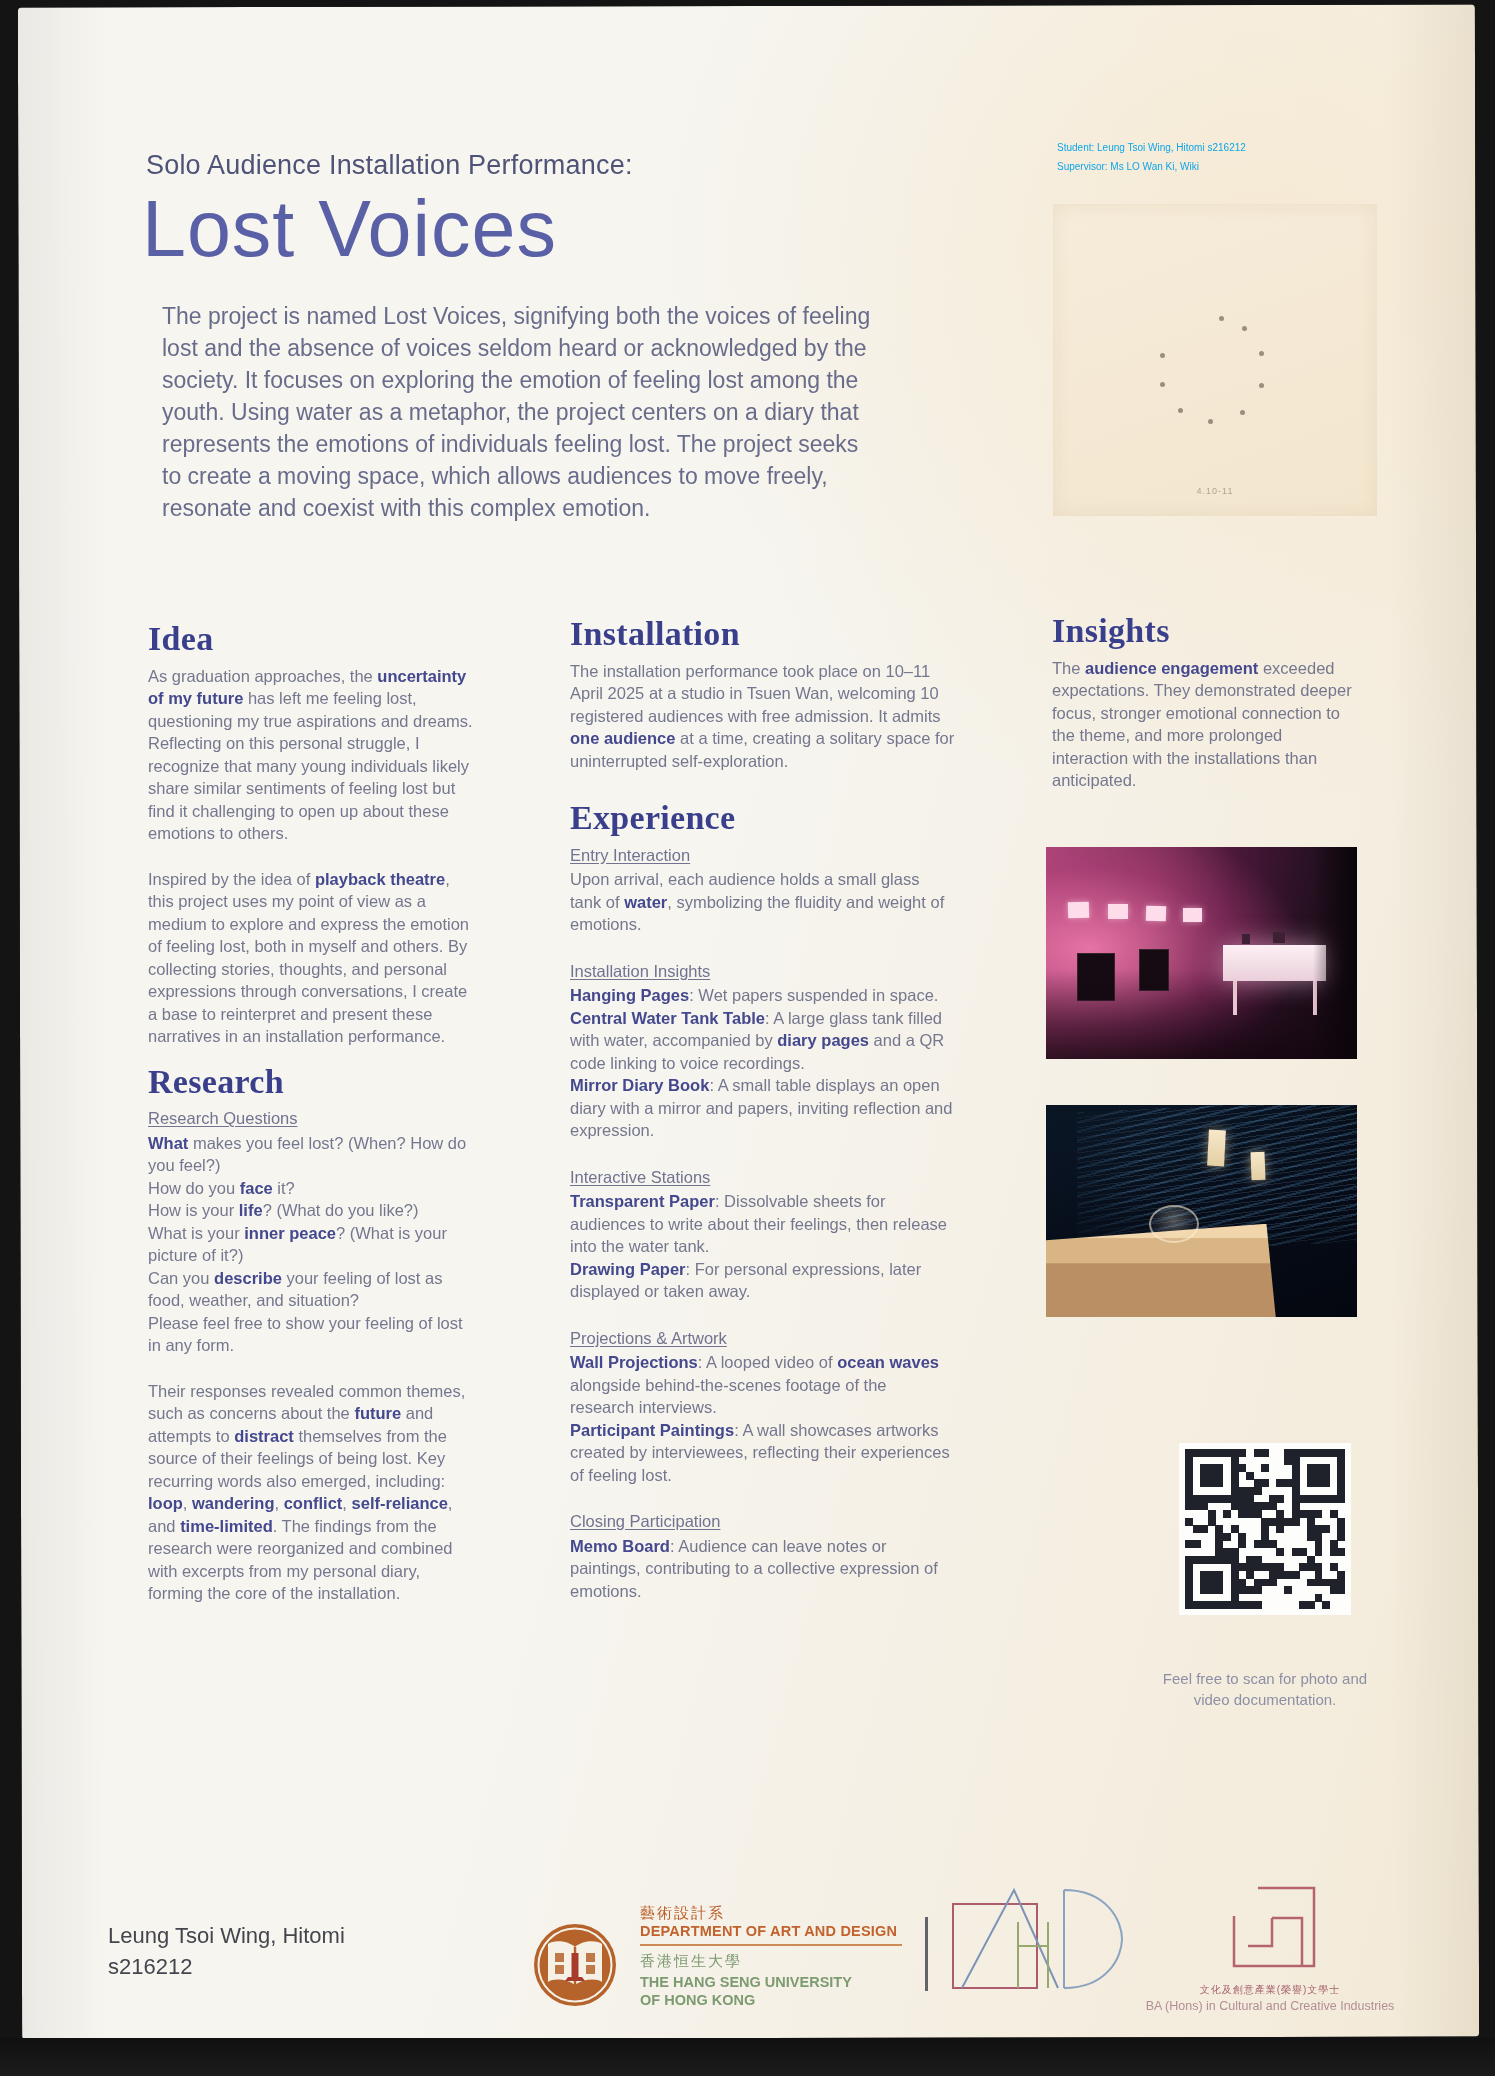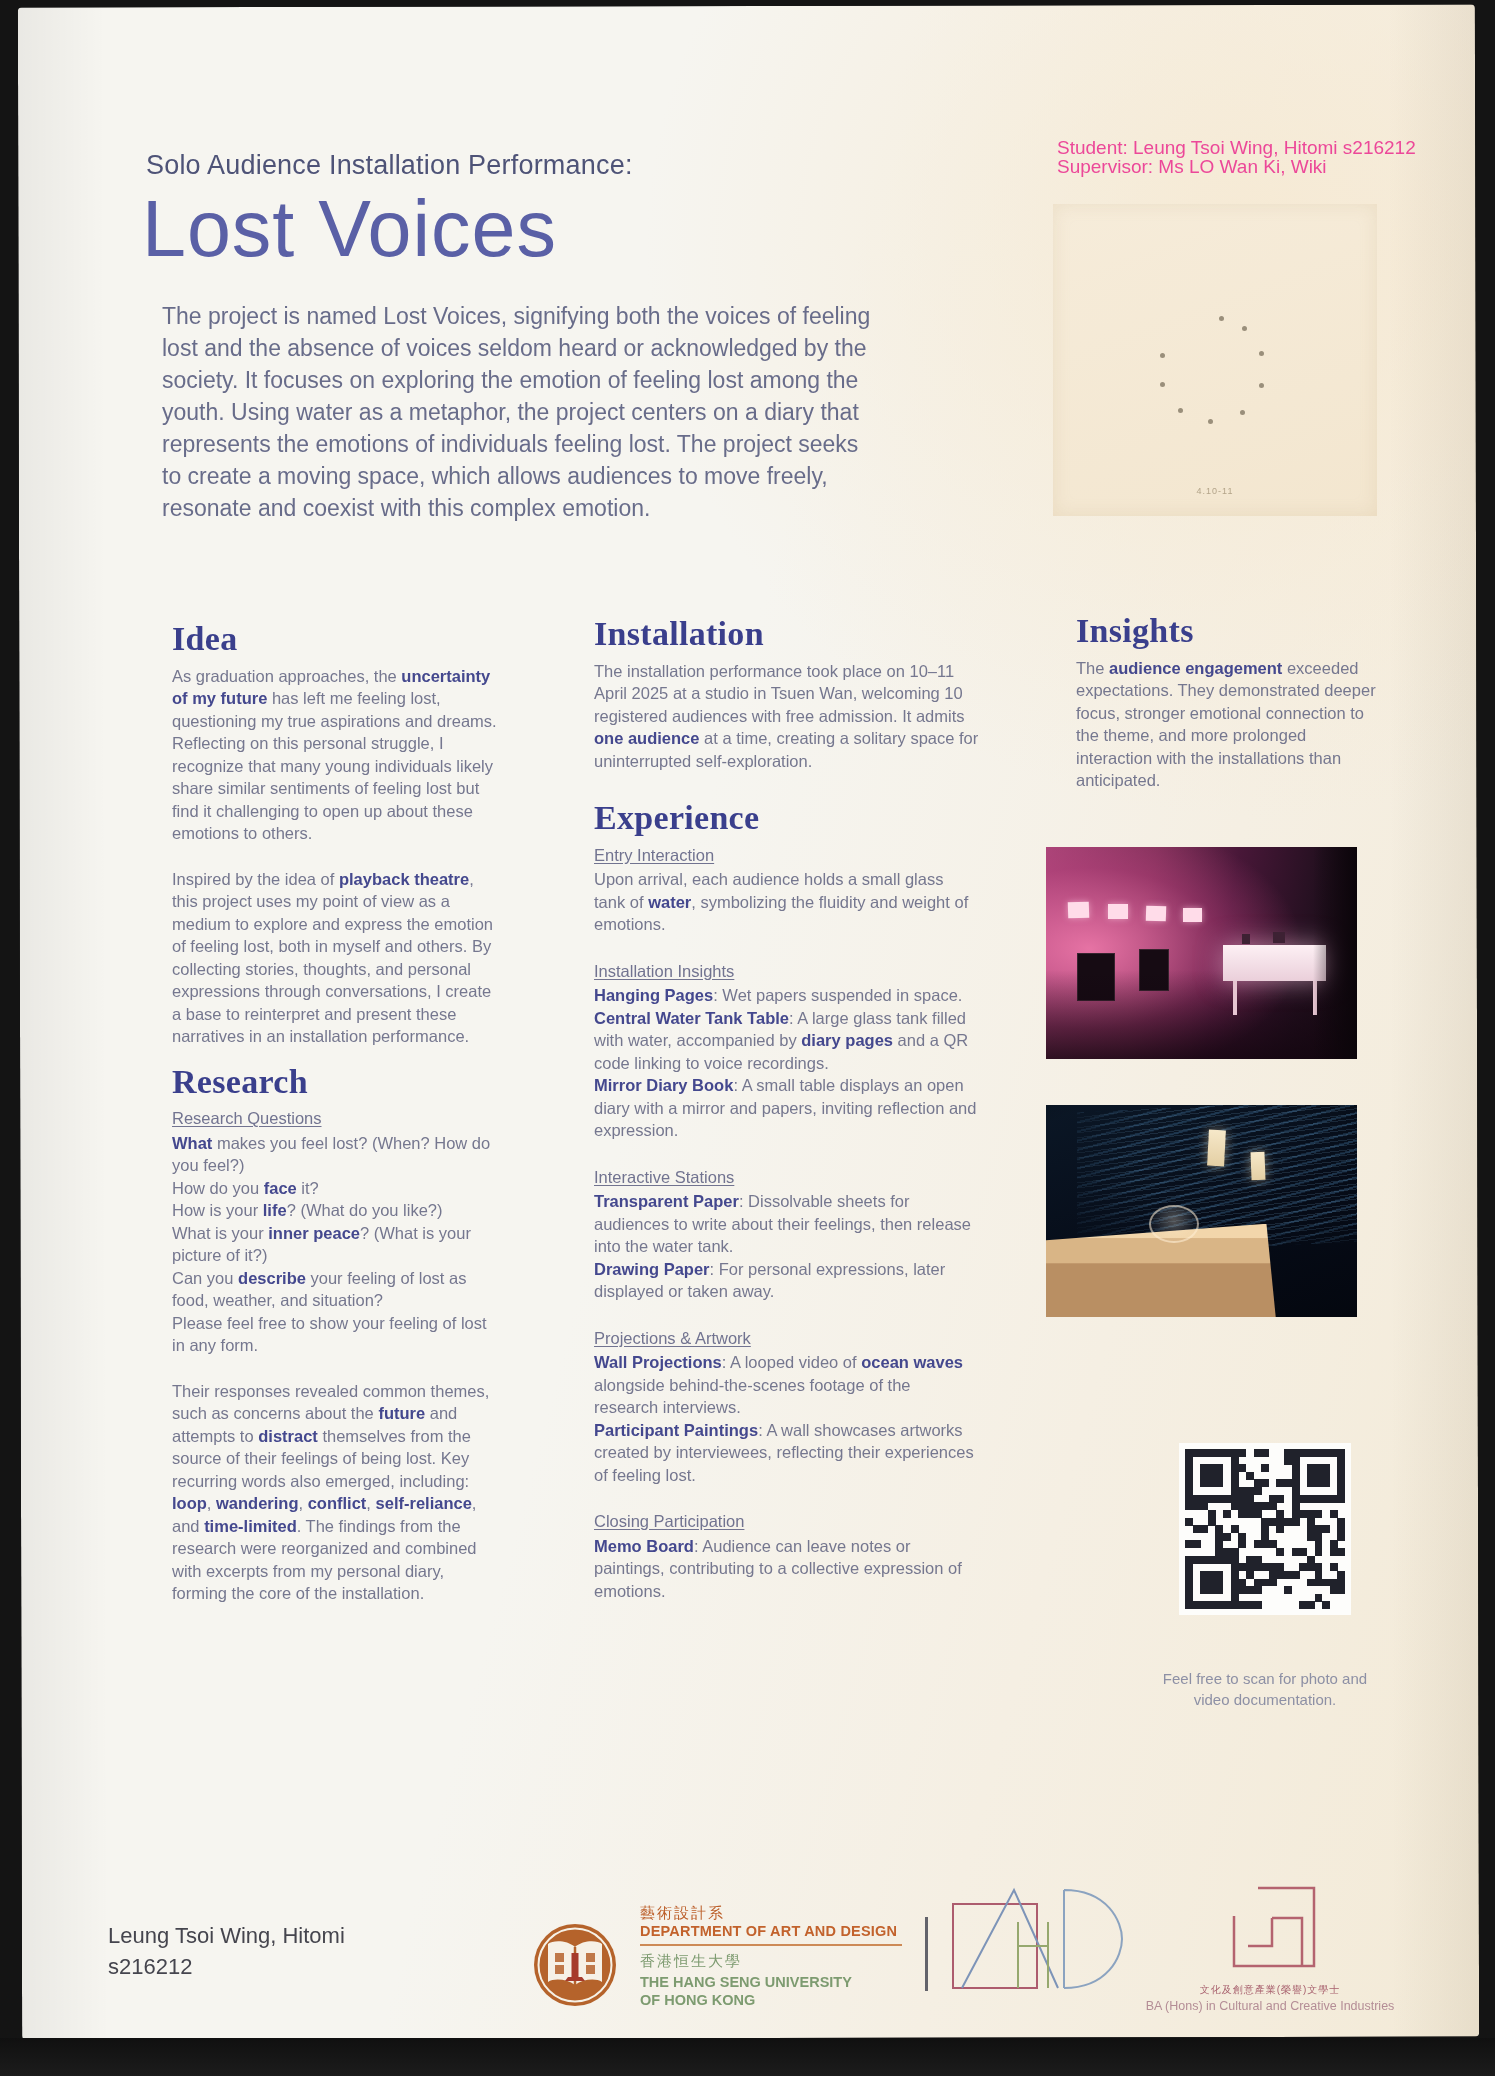--- a/index.html
+++ b/index.html
@@ -23,32 +23,32 @@
     content:"";position:absolute;inset:0;border-radius:4px;
     background:linear-gradient(to right, rgba(0,0,0,.05), rgba(0,0,0,0) 6%, rgba(0,0,0,0) 94%, rgba(90,70,40,.08));
     pointer-events:none;
   }
   .canvas{position:absolute;inset:0;}
 
   
   .kicker{position:absolute;left:146px;top:150px;font-size:27px;color:#4e5377;letter-spacing:.2px;}
   .title{position:absolute;left:142px;top:183px;font-size:79px;color:#5a60a6;letter-spacing:1px;font-weight:400;}
   .intro{position:absolute;left:146px;top:300px;width:720px;font-size:23px;line-height:32px;color:#686c8a;margin-left:16px;}
-  .meta{position:absolute;left:1057px;top:138px;font-size:19px;line-height:19px;color:#ec4899;}
+  .meta{position:absolute;left:1057px;top:138px;font-size:10px;line-height:19px;color:#0ea5e9;}
 
   
   .flyer{position:absolute;left:1053px;top:204px;width:324px;height:312px;
     background:linear-gradient(160deg,#f6ecda,#f3e6cf);
     box-shadow:inset 0 0 18px rgba(190,160,110,.18);}
   .flyer .dot{position:absolute;width:5px;height:5px;border-radius:50%;background:#9a8f7b;}
   .flyer-caption{position:absolute;left:0;right:0;top:282px;text-align:center;font-size:9px;color:#b3a489;letter-spacing:1px;}
 
   
   h2.sec{font-family:"Liberation Serif", serif;font-weight:700;font-size:34px;color:#3a3f8c;margin:0 0 14px 0;letter-spacing:.3px;}
-  .body{font-size:16.5px;line-height:22.5px;color:#75778f;margin-left:24px;}
+  .body{font-size:16.5px;line-height:22.5px;color:#75778f;}
   .body strong{color:#44488e;font-weight:700;}
   .body p{margin:0 0 23px 0;}
   .sublabel{font-size:16.5px;line-height:22.5px;color:#717390;text-decoration:underline;text-underline-offset:2px;margin:0 0 2px 0;}
   .subblock{margin-bottom:24px;}
 
   .col1{position:absolute;left:148px;top:628px;width:330px;}
   .col1 .h-research{margin-top:22px;}
   .q{margin:0;}
   .col2{position:absolute;left:570px;top:623px;width:385px;}
   .col2 .h-exp{margin-top:35px;}

